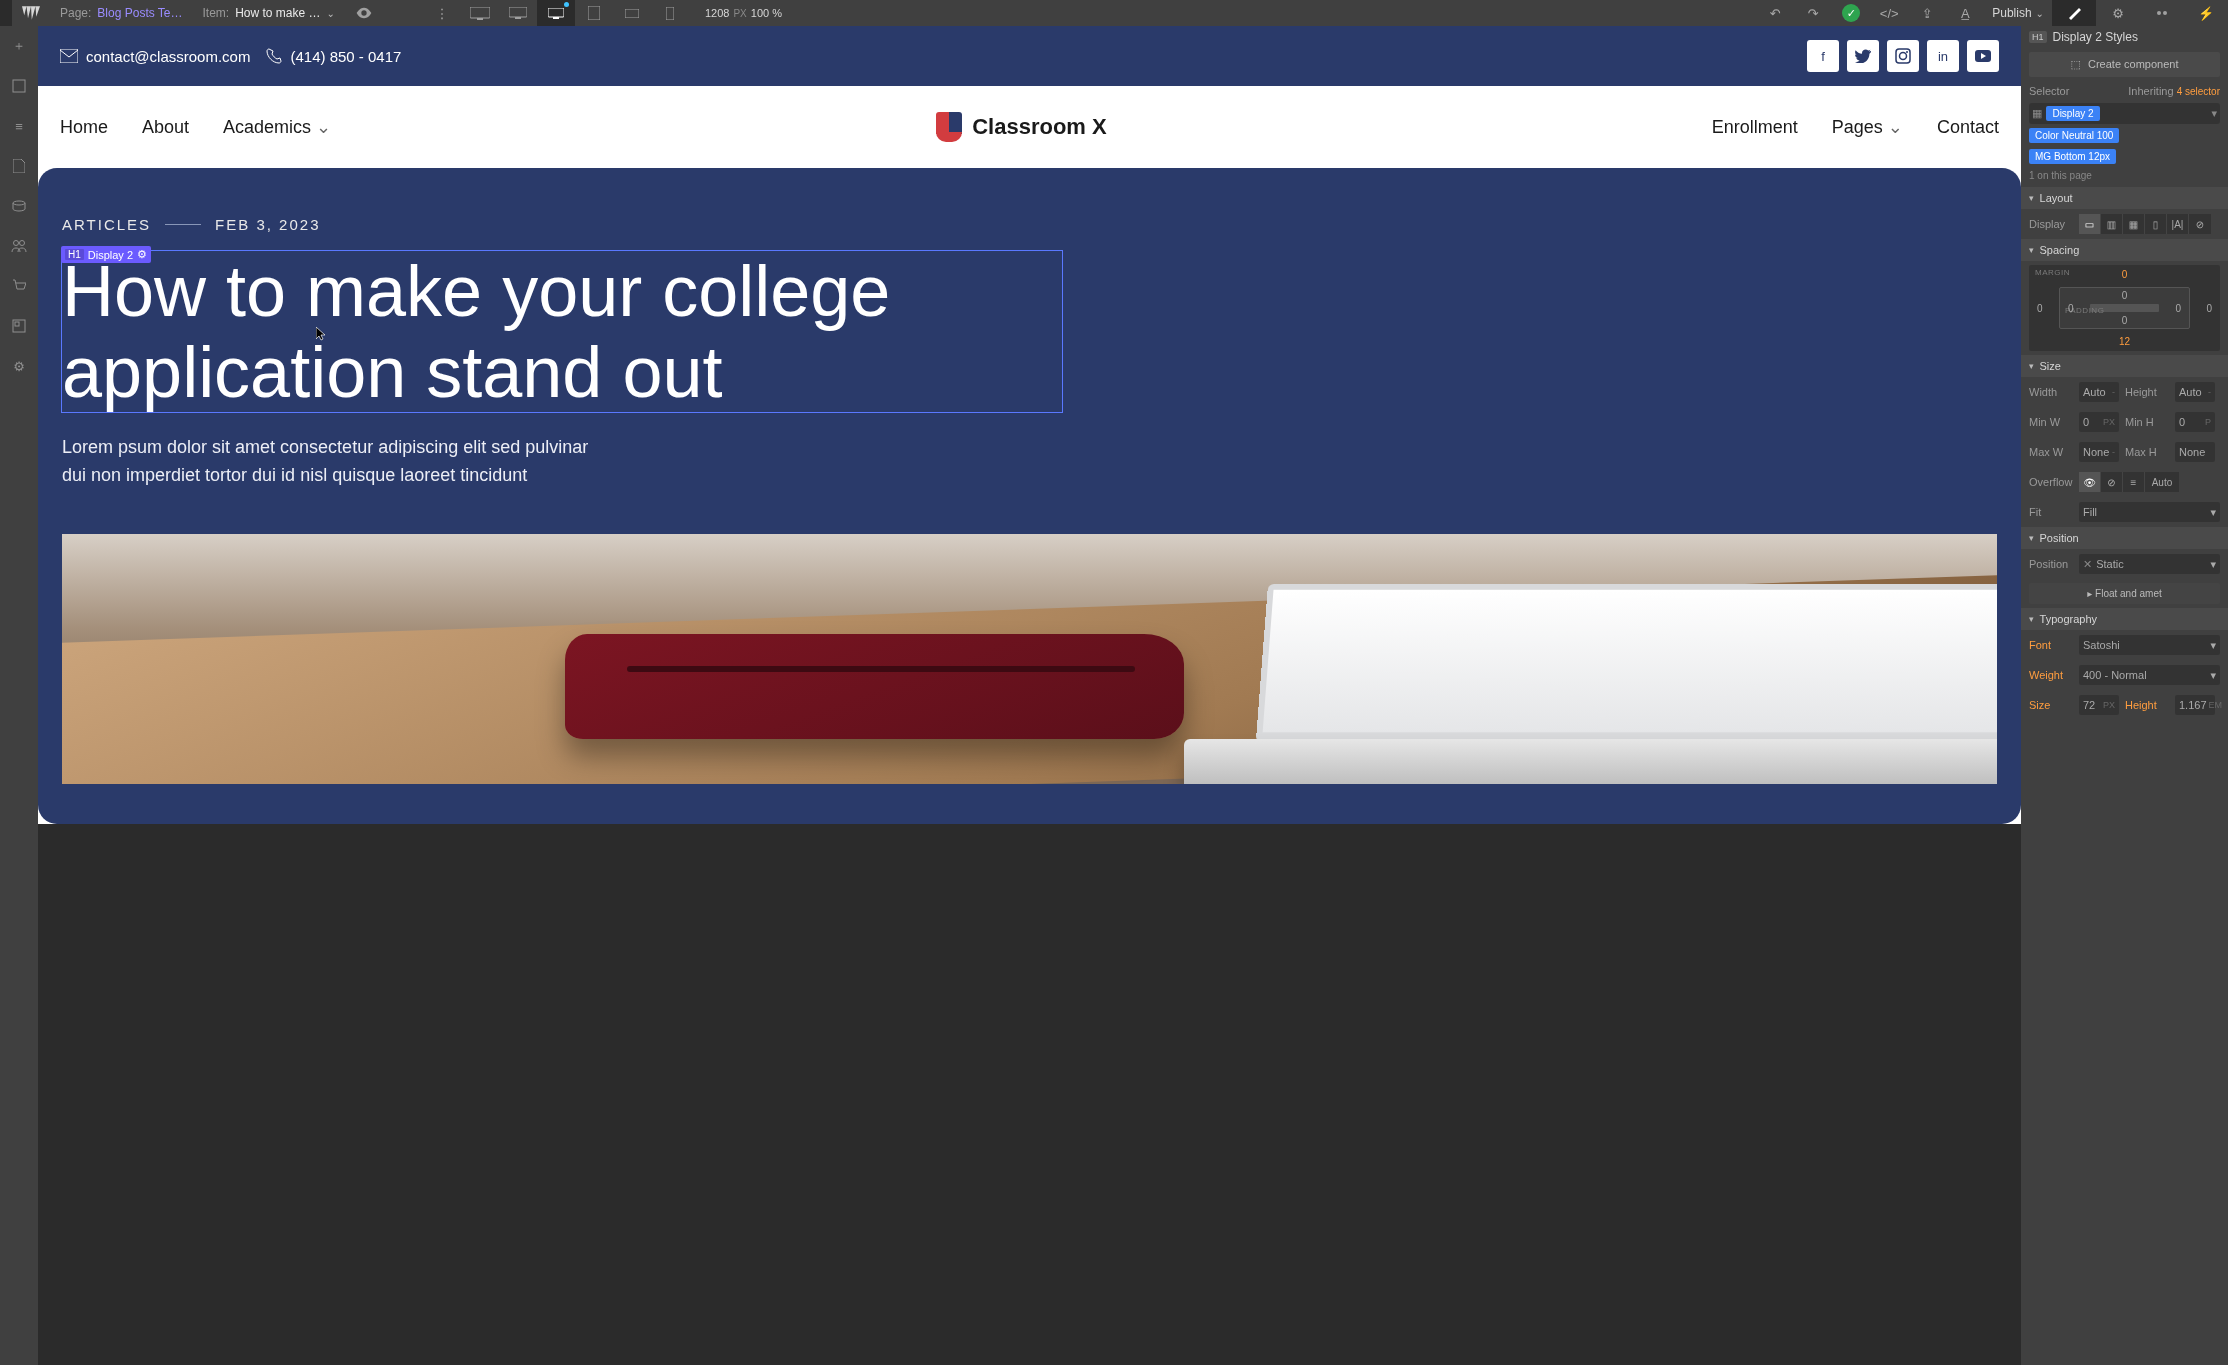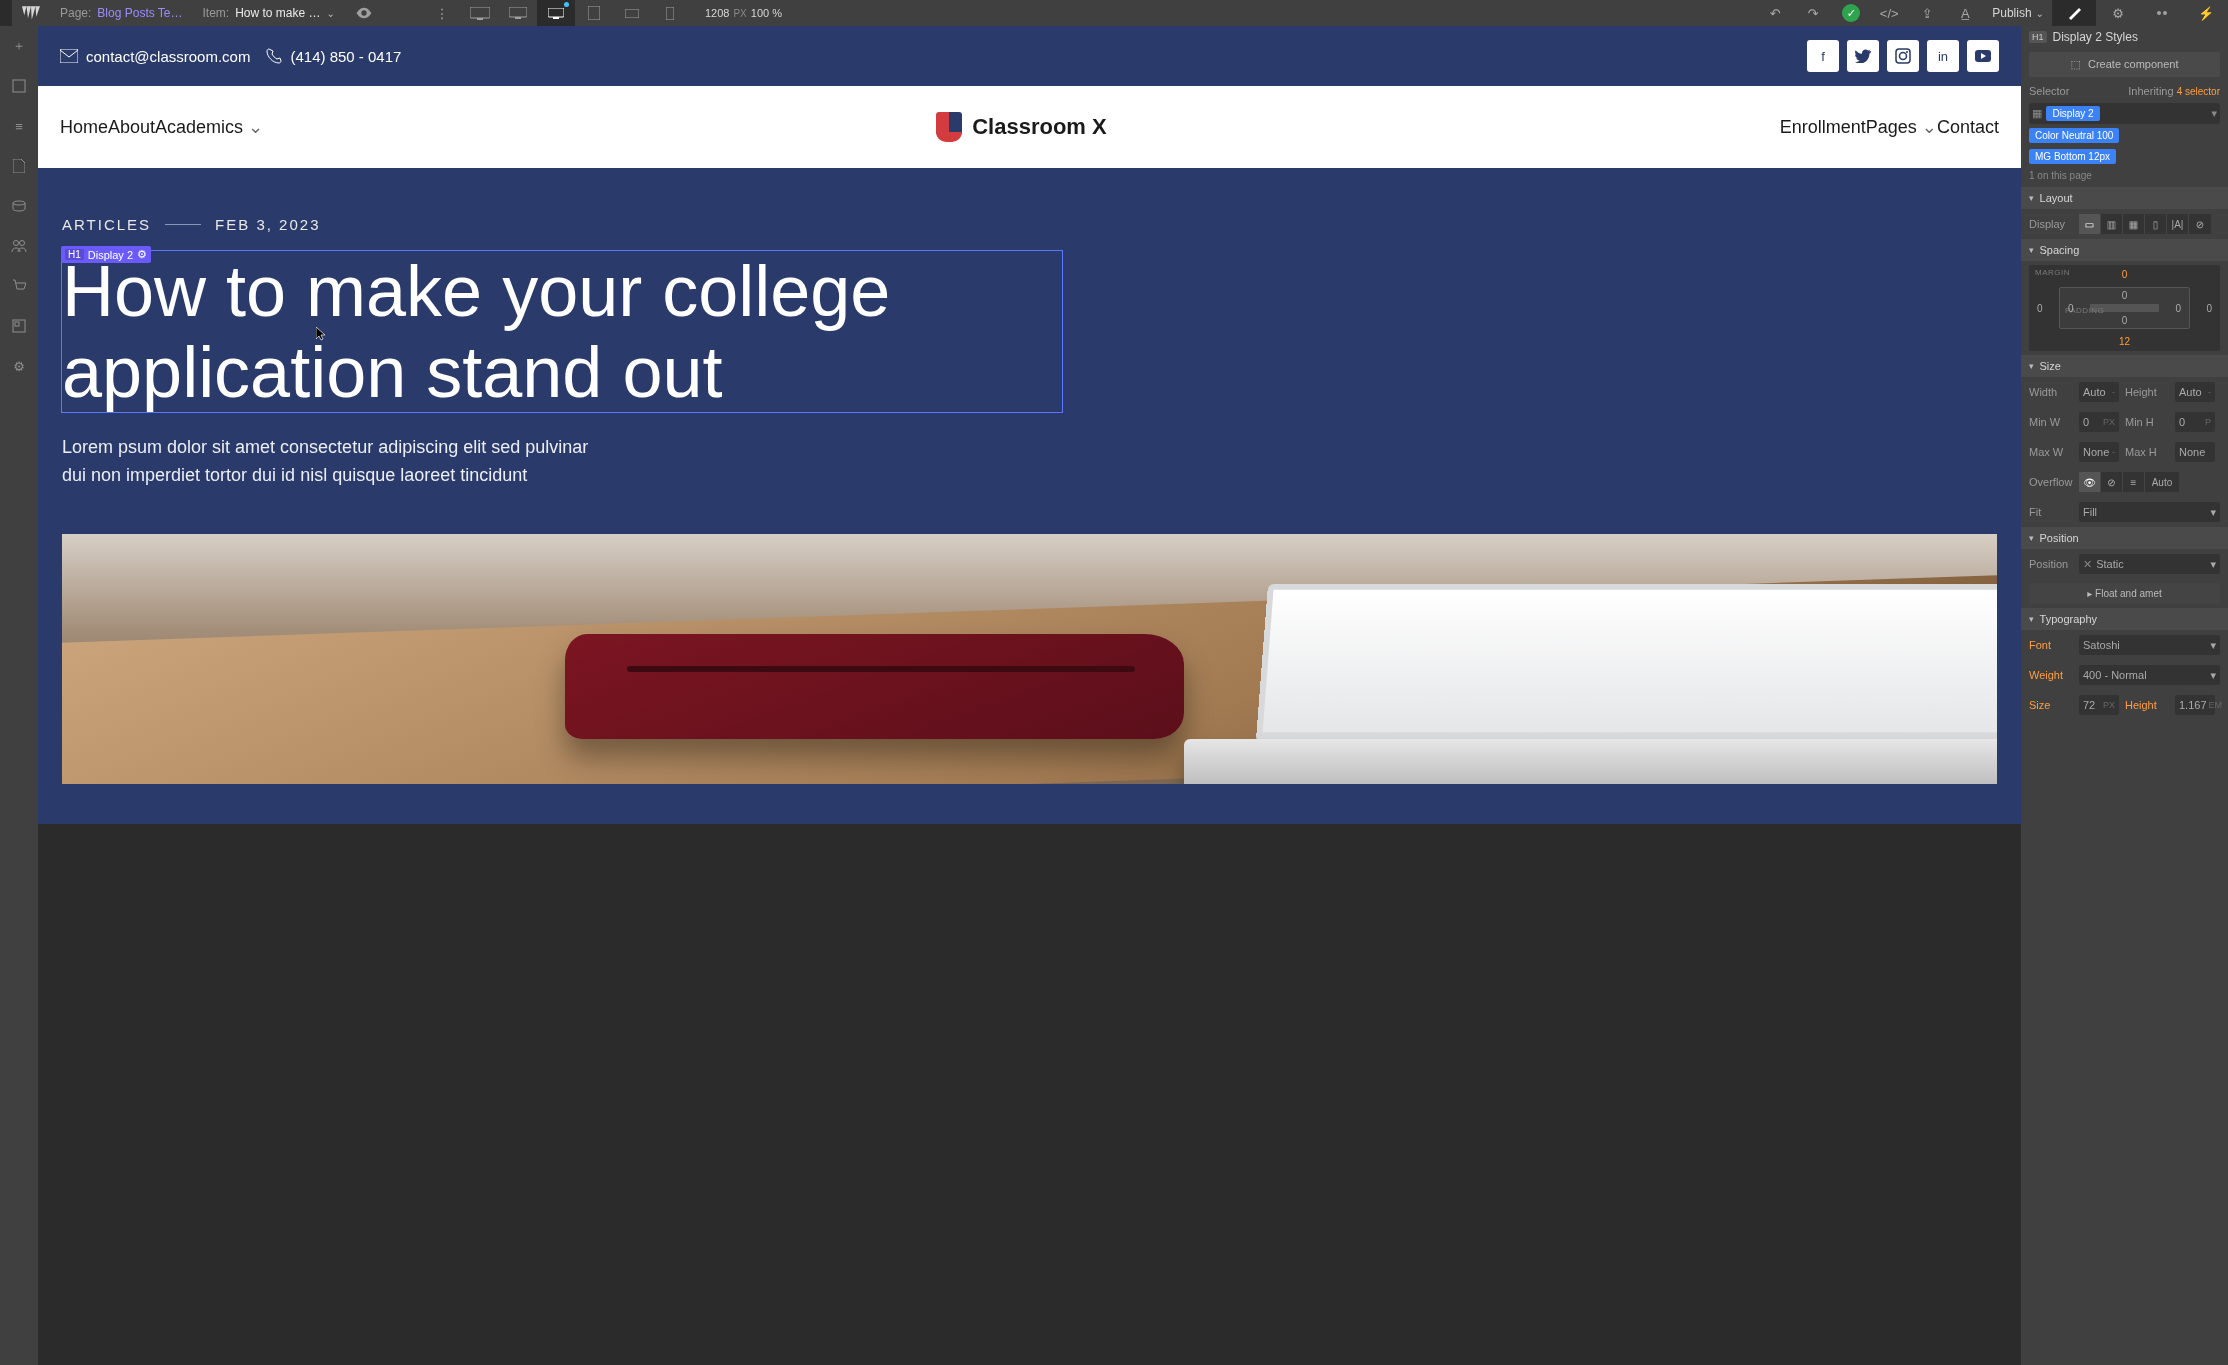--- a/index.html
+++ b/index.html
@@ -87,31 +87,31 @@
   background:#2a3a6a; color:#fff; display:flex; align-items:center; justify-content:space-between;
   padding:14px 22px;
 }
 .annc-left { display:flex; gap:16px; align-items:center; font-size:15px; }
 .annc-left .ai { display:flex; gap:8px; align-items:center; }
 .annc-right { display:flex; gap:8px; }
 .social-sq { width:32px; height:32px; background:#fff; border-radius:3px; display:flex; align-items:center; justify-content:center; color:#2a3a6a; }
 
 
 .site-nav { background:#fff; display:flex; align-items:center; justify-content:space-between; padding:26px 22px; }
-.site-nav .group { display:flex; align-items:center; color:#1a1a1a; font-size:18px; }
+.site-nav .group { display:flex; gap:34px; align-items:center; color:#1a1a1a; font-size:18px; }
 .brand { display:flex; gap:10px; align-items:center; font-size:22px; font-weight:600; color:#1a1a1a; }
 .brand-mark { width:26px; height:30px; position:relative; }
 .brand-mark .mhalf { position:absolute; top:0; width:13px; height:22px; }
 .brand-mark .ml { left:0; background:#d23c3f; border-top-left-radius:3px; }
 .brand-mark .mr { right:0; background:#2a3a6a; border-top-right-radius:3px; }
 .brand-mark .mb { position:absolute; bottom:0; left:0; right:0; height:10px; background:#d23c3f; border-bottom-left-radius:13px; border-bottom-right-radius:13px; }
 .nav-dd::after { content:" ⌄"; color:#666; }
 
 
-.hero { background:#2a3a6a; color:#fff; padding:48px 24px 40px 24px; position:relative; }
+.hero { background:#2a3a6a; color:#fff; padding:48px 24px 40px 24px; position:relative;border-radius:19px; }
 .hero .meta-row { display:flex; gap:14px; align-items:center; font-size:15px; letter-spacing:2px; color:#e9e9e9; text-transform:uppercase; }
 .hero .meta-divider { width:36px; height:1px; background:#8896b8; }
 .hero .sel-tag {
   position:absolute; left:23px; top:78px; background:#6b5bff; color:#fff; font-size:11px;
   padding:2px 4px; display:flex; gap:4px; align-items:center; border-radius:2px;
 }
 .hero .sel-tag .tg { background:#5a4ad8; padding:0 3px; border-radius:1px; font-size:10px; }
 .hero h1.display2 {
   font-size:72px; font-weight:400; line-height:1.12; margin-top:18px;
   outline:1px solid #5a78ff; outline-offset:0; max-width:1000px;

